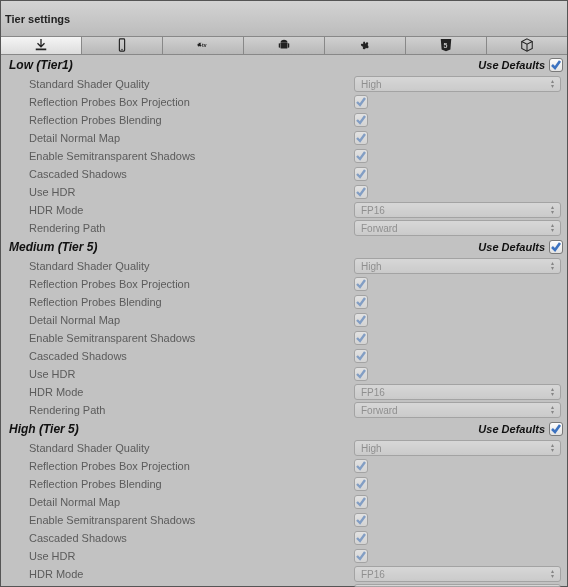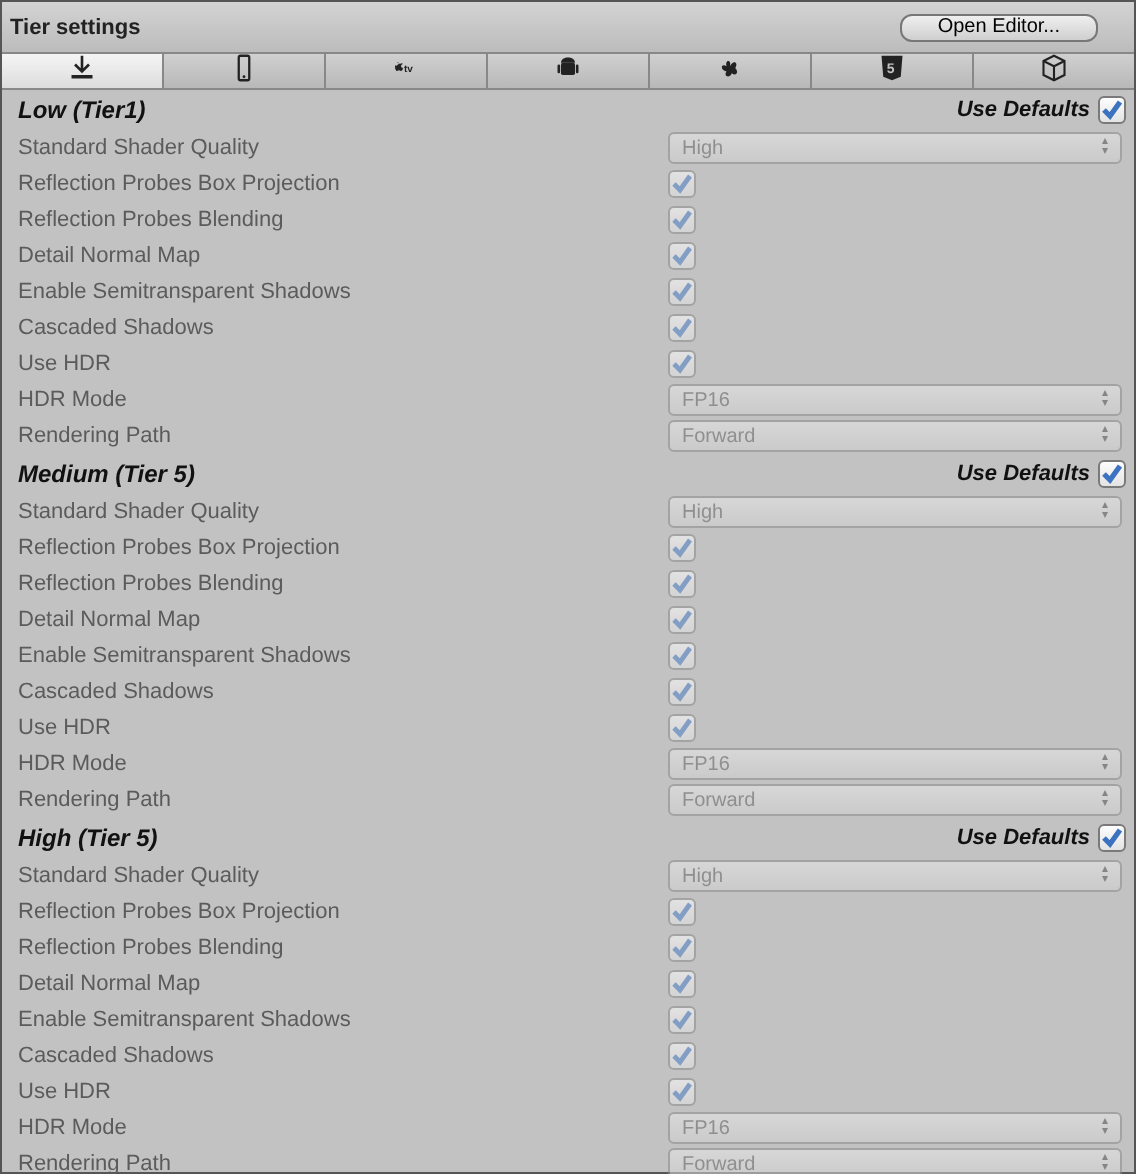--- a/index.html
+++ b/index.html
@@ -17,22 +17,22 @@
     background: #c2c2c2;
     width: 568px;
     height: 587px;
   }
   .header {
     display: flex;
     align-items: center;
     justify-content: space-between;
     border-bottom: 1px solid #888;
     background: linear-gradient(#d3d3d3, #bcbcbc);
-    height: 26px;
-    padding: 0 18px 0 4px;
+    height: 36px;
+    padding: 0 2px 0 4px;
   }
   .header-title {
     font-weight: bold;
     font-size: 11px;
     color: #222;
   }
   .open-editor-btn {
     background: linear-gradient(#efefef, #cfcfcf);
     border: 1px solid #777;
     border-radius: 6px;
@@ -77,21 +77,21 @@
     align-items: center;
     gap: 4px;
     font-weight: bold;
     font-size: 11px;
     margin-left: 20px;
   }
   .row {
     display: flex;
     align-items: center;
     height: 18px;
-    padding-left: 8px;
+    padding-left: 28px;
     padding-right: 6px;
   }
   .row-label {
     flex: 0 0 325px;
     color: #5b5b5b;
     font-size: 11px;
   }
   .row-control {
     flex: 1;
     display: flex;
@@ -142,21 +142,20 @@
   }
   .defaults-cb svg { width: 12px; height: 12px; stroke: #3c72c0; stroke-width: 2.6; fill: none; }
 </style>
 </head>
 <body>
 
 <div class="panel">
 
   <div class="header">
     <span class="header-title">Tier settings</span>
-    <button class="open-editor-btn">Open Editor...</button>
   </div>
 
   <div class="tabbar" id="tabbar">
       <div class="tab selected">
         <span><svg viewBox="0 0 16 16">
             <path d="M8 1v8M4 6l4 4 4-4" stroke="#222" stroke-width="1.5" fill="none"></path>
             <rect x="2" y="12" width="12" height="2" fill="#222"></rect>
           </svg></span>
       </div>
       <div class="tab">

